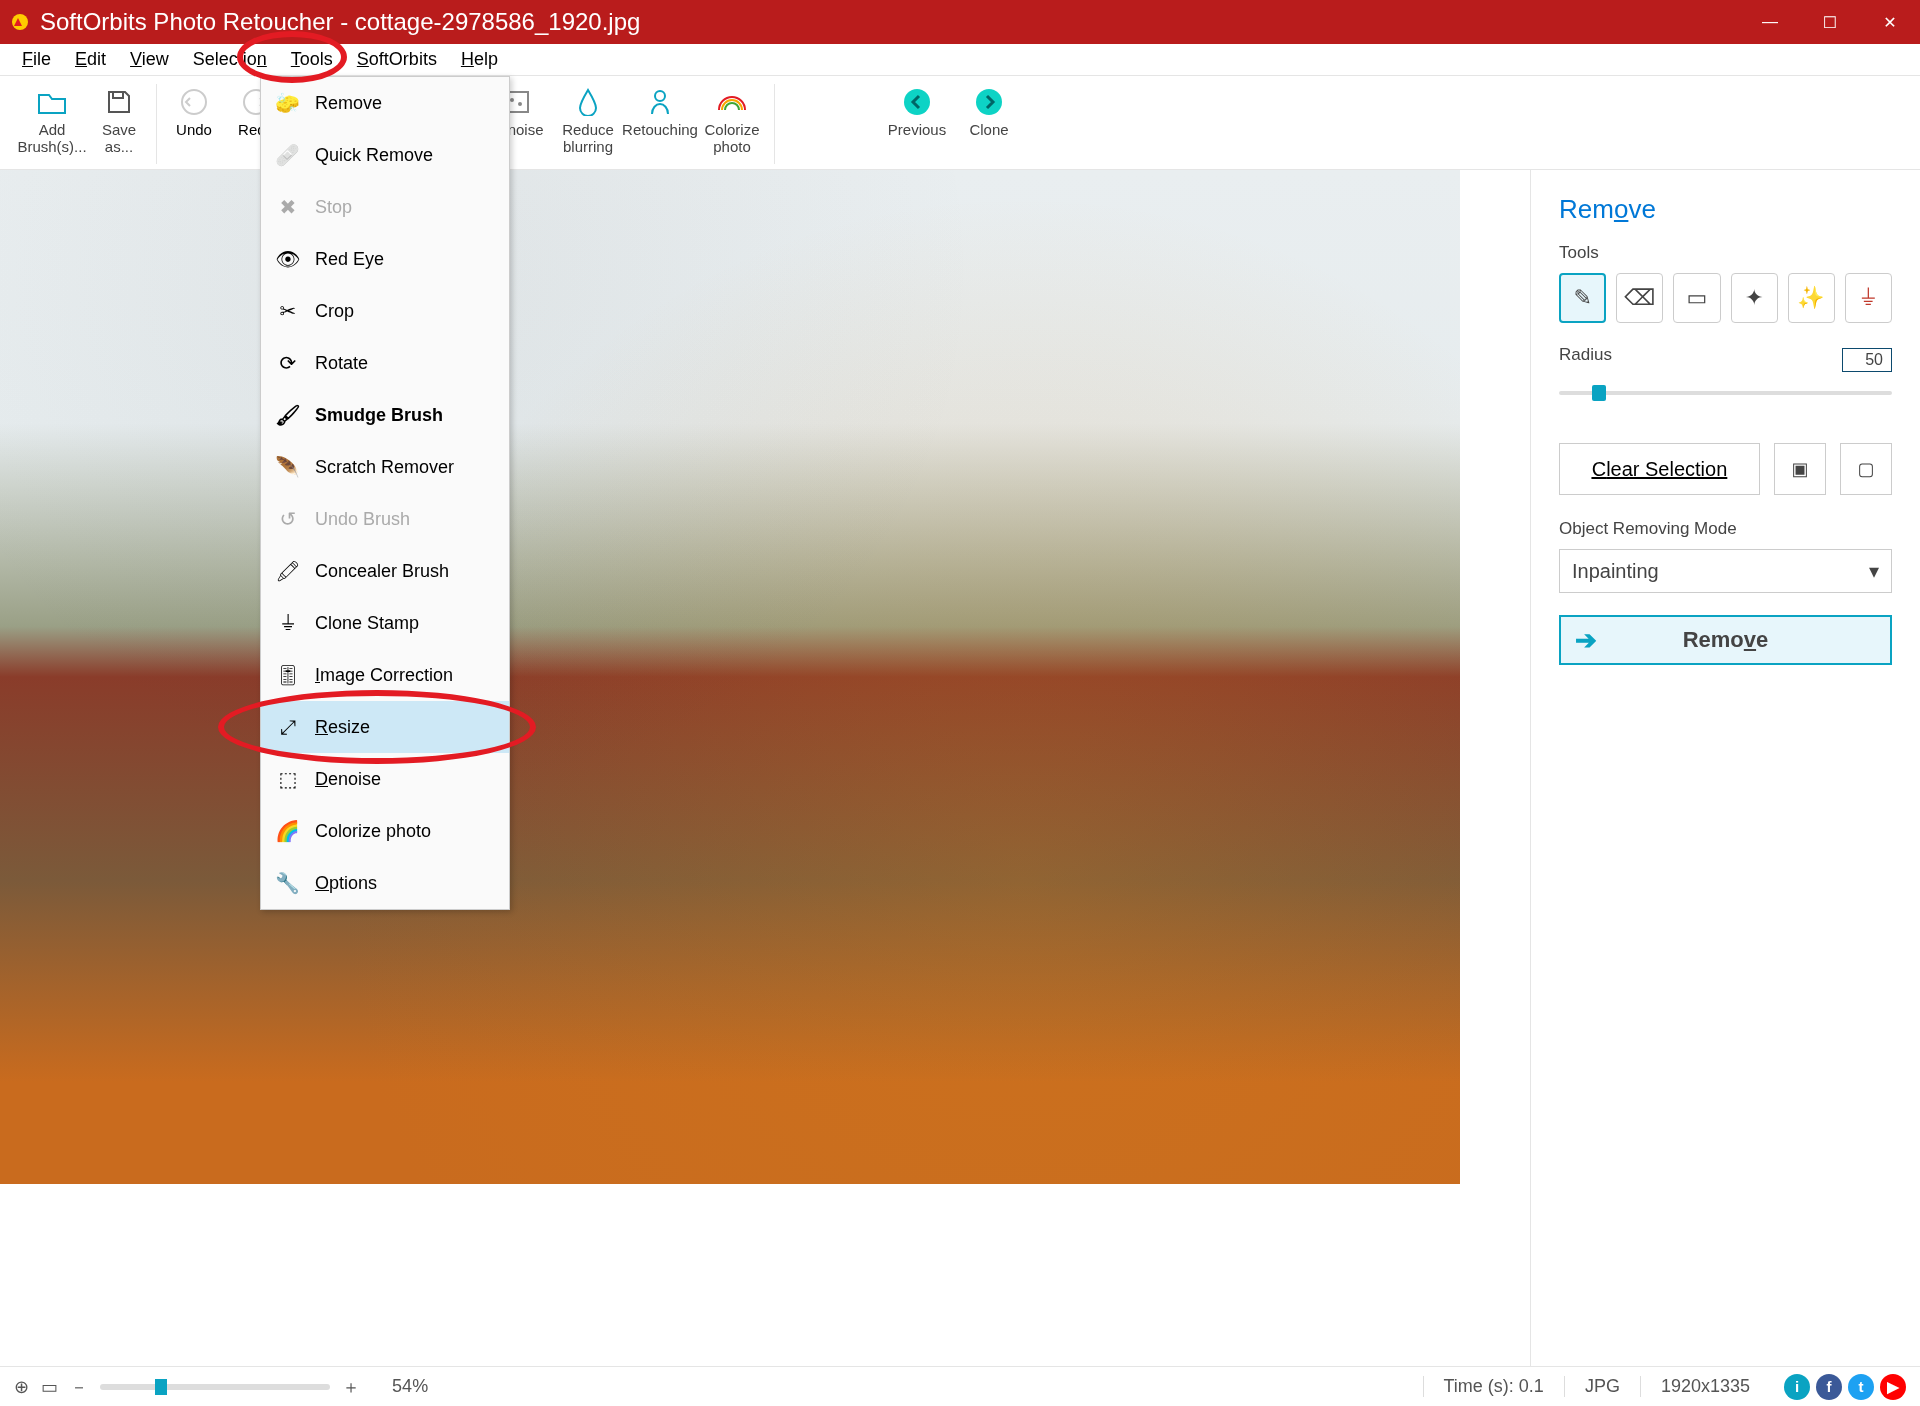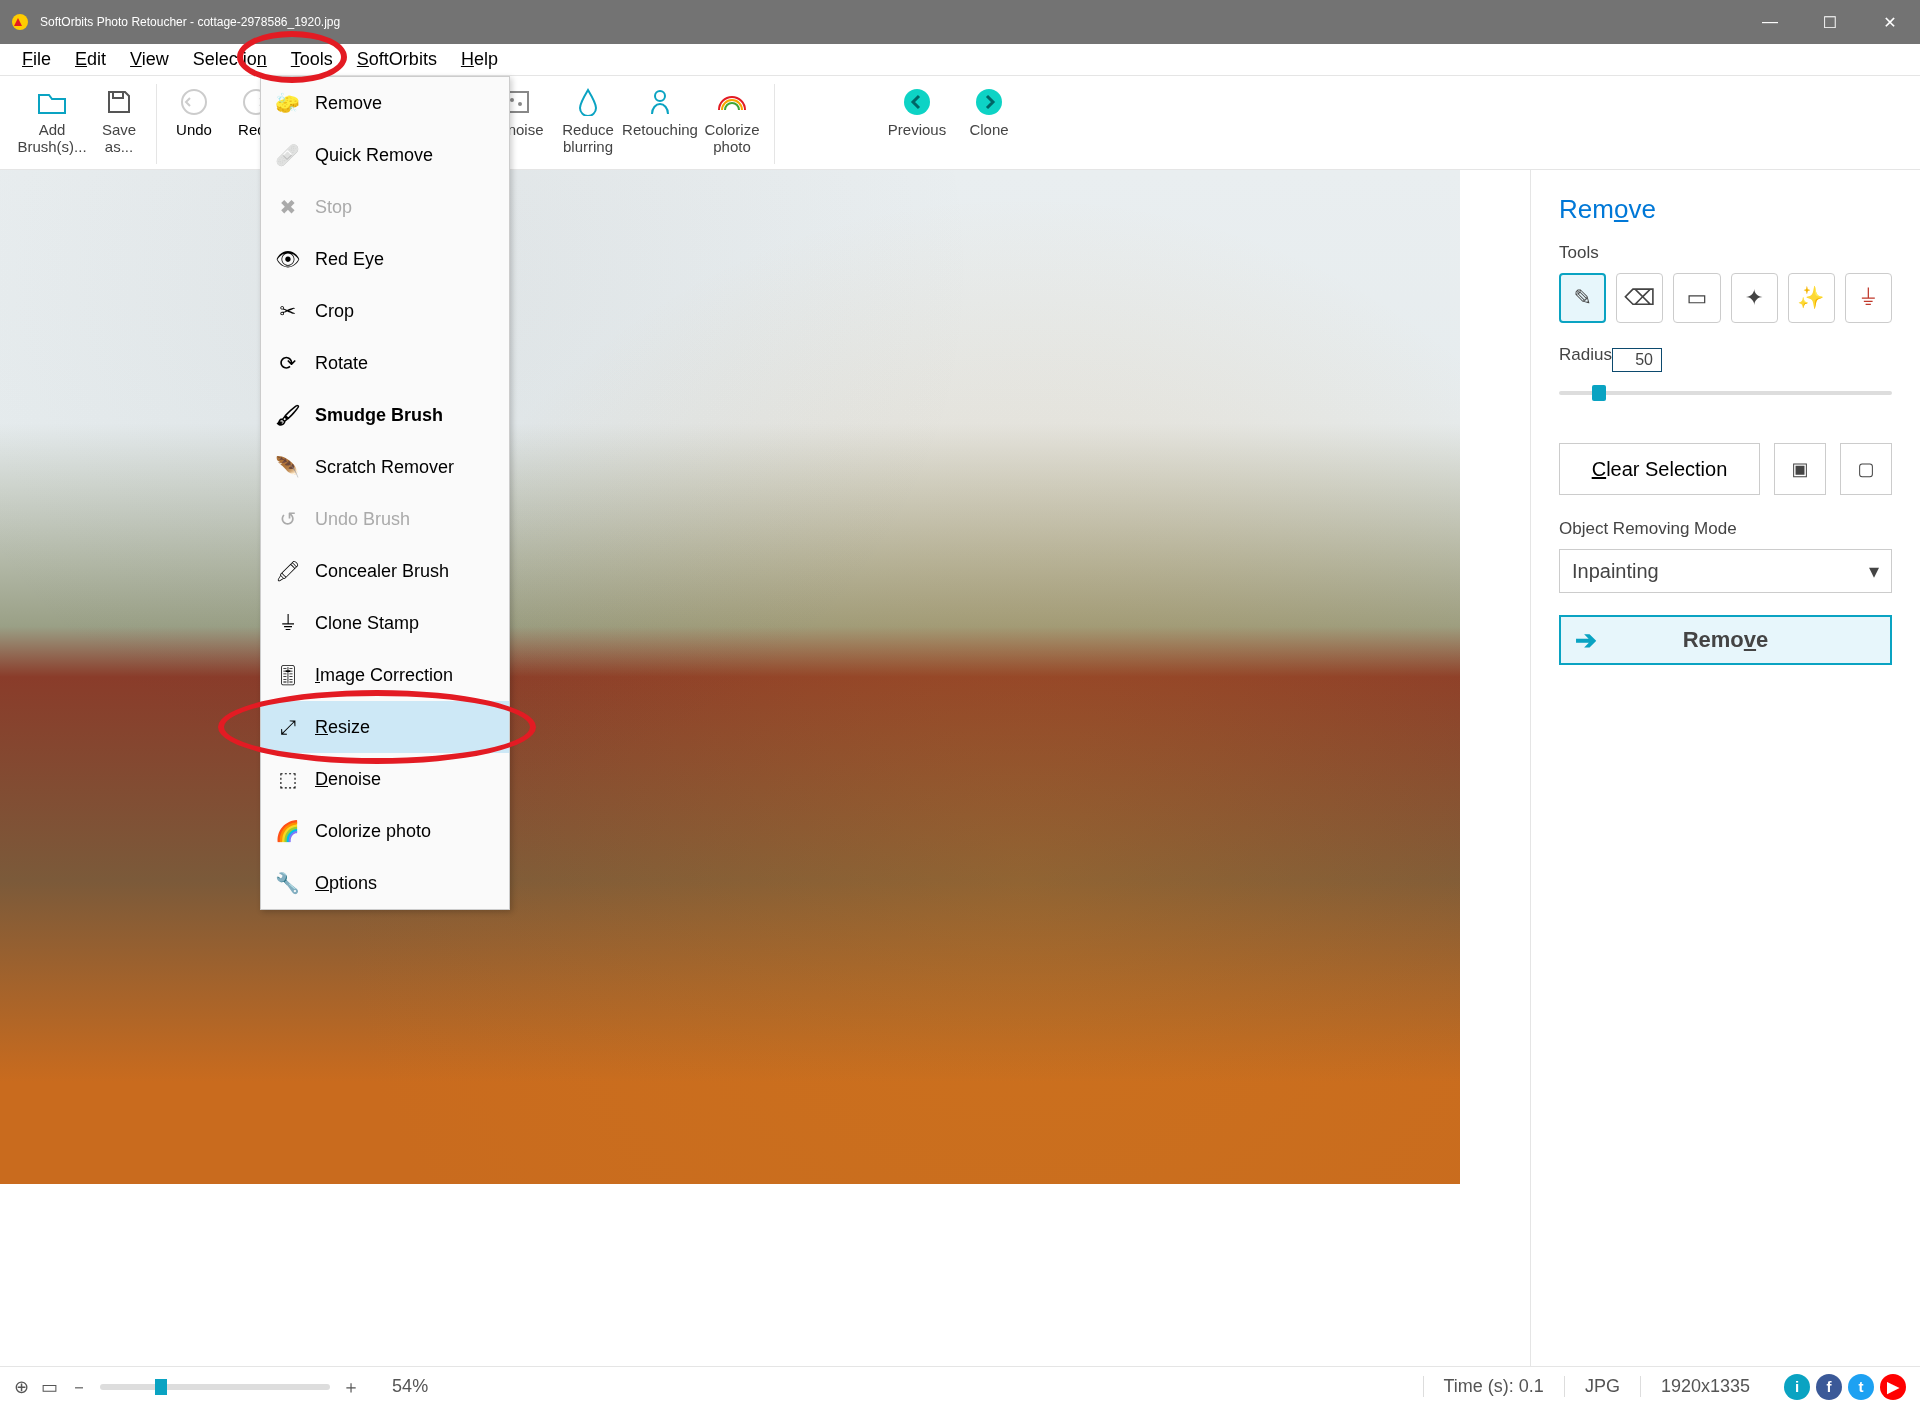--- a/index.html
+++ b/index.html
@@ -1,17 +1,17 @@
 <!DOCTYPE html>
 <html><head>
 <meta charset="utf-8">
 <style>
 * { margin: 0; padding: 0; box-sizing: border-box; font-family: 'Segoe UI', Tahoma, sans-serif; }
 body { width: 1920px; height: 1406px; overflow: hidden; background: #fff; position: relative; }
-.titlebar { height: 44px; background: #737373; color: #fff; display: flex; align-items: center; padding-left: 10px; font-size: 12px; }
+.titlebar { height: 44px; background: #b91c1c; color: #fff; display: flex; align-items: center; padding-left: 10px; font-size: 24px; }
 .titlebar .app-icon { width: 20px; height: 20px; margin-right: 10px; display:inline-block; }
 .titlebar .title-text { flex: 1; }
 .win-controls { display: flex; height: 100%; }
 .win-controls div { width: 60px; display: flex; align-items: center; justify-content: center; font-size: 16px; }
 .win-controls .minimize::before { content: "—"; }
 .win-controls .maximize::before { content: "☐"; }
 .win-controls .close::before { content: "✕"; }
 
 .menubar { height: 32px; background: #fff; border-bottom: 1px solid #e5e5e5; display: flex; align-items: center; padding-left: 10px; font-size: 18px; }
 .menubar .menu-item { padding: 8px 12px; cursor: pointer; }
@@ -34,28 +34,28 @@
   radial-gradient(circle at 70% 70%, rgba(210,130,30,.25), transparent 55%);
 }
 
 .side-panel { width: 390px; border-left: 1px solid #e5e5e5; padding: 24px 28px; font-size: 18px; color: #444; }
 .side-panel h3 { color: #0078d7; font-weight: 400; font-size: 26px; margin-bottom: 18px; }
 .side-panel h3 span.u { text-decoration: underline; }
 .side-panel .lbl { font-size: 17px; margin-bottom: 10px; }
 .tool-row { display: flex; gap: 10px; margin-bottom: 22px; }
 .tool-btn { width: 50px; height: 50px; border: 1px solid #ccc; border-radius: 4px; display: flex; align-items: center; justify-content: center; font-size: 22px; cursor: pointer; }
 .tool-btn.active { border: 2px solid #0aa3c2; background: #e7f6fb; }
-.radius-row { display: flex; align-items: center; margin-bottom: 8px; }
+.radius-row { display: flex; justify-content: space-between; align-items: center; margin-bottom: 8px; }
 .radius-val { border: 1px solid #0c4a6e; padding: 2px 8px; font-size: 16px; width: 50px; text-align: right; }
 .slider { position: relative; height: 20px; margin-bottom: 40px; }
 .slider .track { position: absolute; top: 8px; left: 0; right: 0; height: 4px; background: #ddd; border-radius: 2px; }
 .slider .thumb { position: absolute; top: 2px; width: 14px; height: 16px; background: #0aa3c2; border-radius: 2px; left: 10%; }
 
 .btn-row { display: flex; gap: 14px; margin-bottom: 24px; align-items: center; }
-.clear-btn { flex: 1; height: 52px; border: 1px solid #ccc; background: #fff; font-size: 20px; cursor: pointer; }
+.clear-btn { flex: 1; height: 52px; border: 1px solid #ccc; background: #fff; font-size: 20px; cursor: pointer; text-decoration: underline; }
 .clear-btn span.u { text-decoration: underline; }
 .square-btn { width: 52px; height: 52px; border: 1px solid #ccc; background: #fff; display: flex; align-items: center; justify-content: center; cursor: pointer; }
 
 .mode-select { width: 100%; height: 44px; border: 1px solid #ccc; padding: 0 12px; font-size: 20px; margin: 8px 0 22px 0; display:flex; align-items:center; justify-content:space-between; cursor:pointer; }
 .remove-btn { width: 100%; height: 50px; border: 2px solid #0aa3c2; background: #e7f6fb; font-size: 22px; font-weight: bold; display: flex; align-items: center; justify-content: center; position: relative; cursor: pointer; }
 .remove-btn .arrow { position: absolute; left: 14px; font-size: 26px; color: #0aa3c2; }
 .remove-btn span.u { text-decoration: underline; }
 
 .statusbar { height: 40px; border-top: 1px solid #e5e5e5; display: flex; align-items: center; padding: 0 14px; font-size: 18px; color: #555; }
 .statusbar .zoom-controls { display: flex; align-items: center; gap: 12px; }

